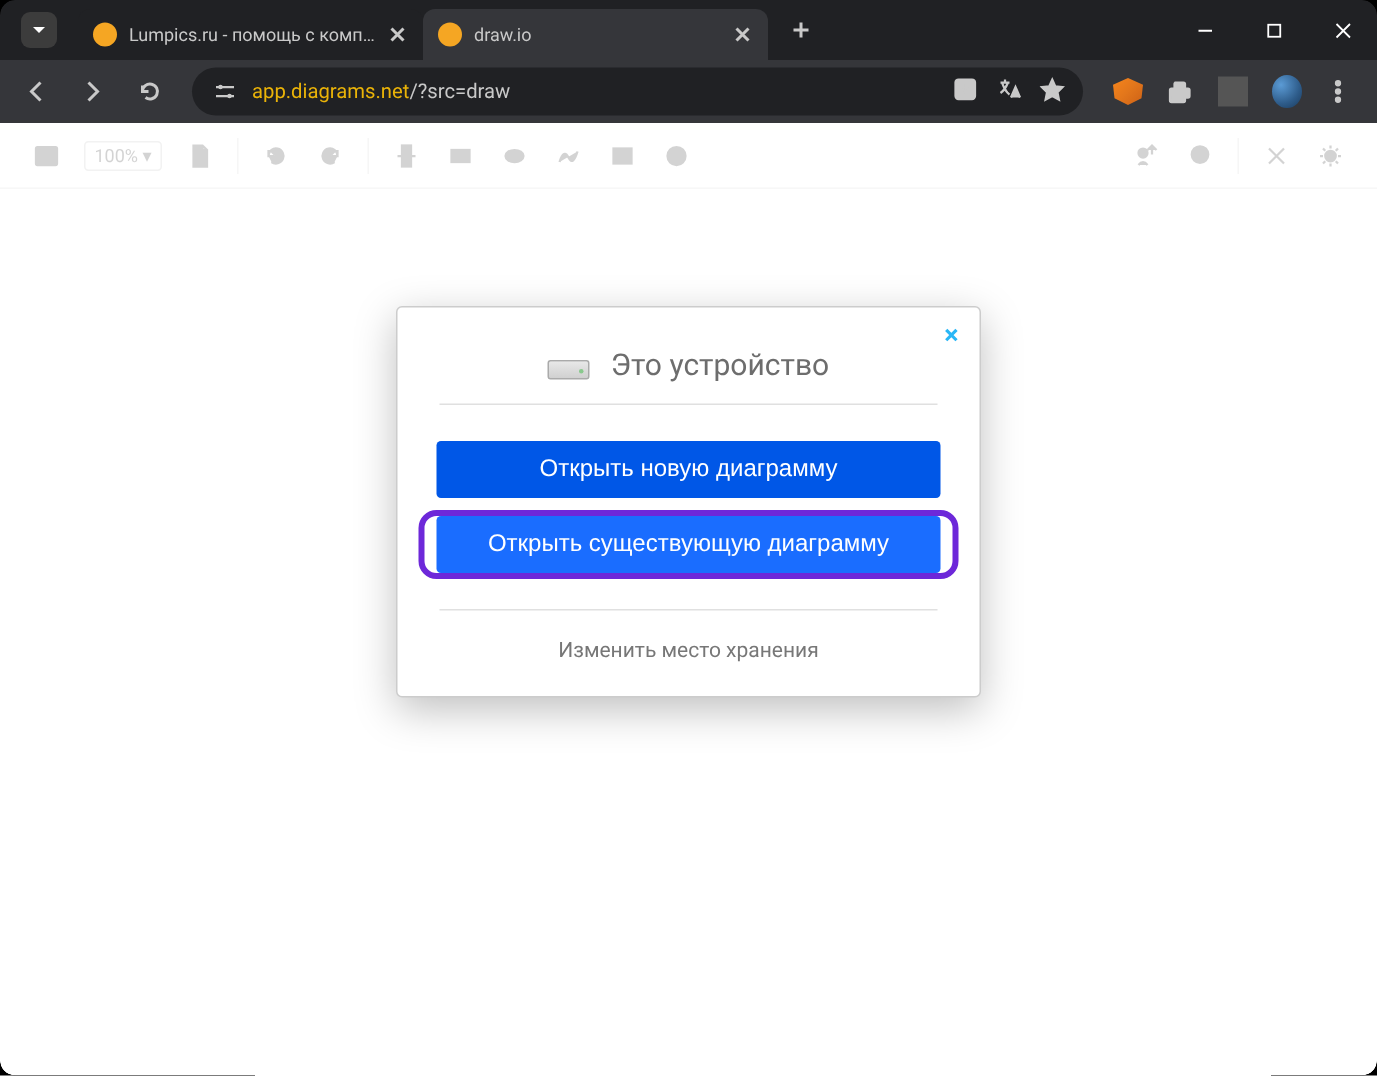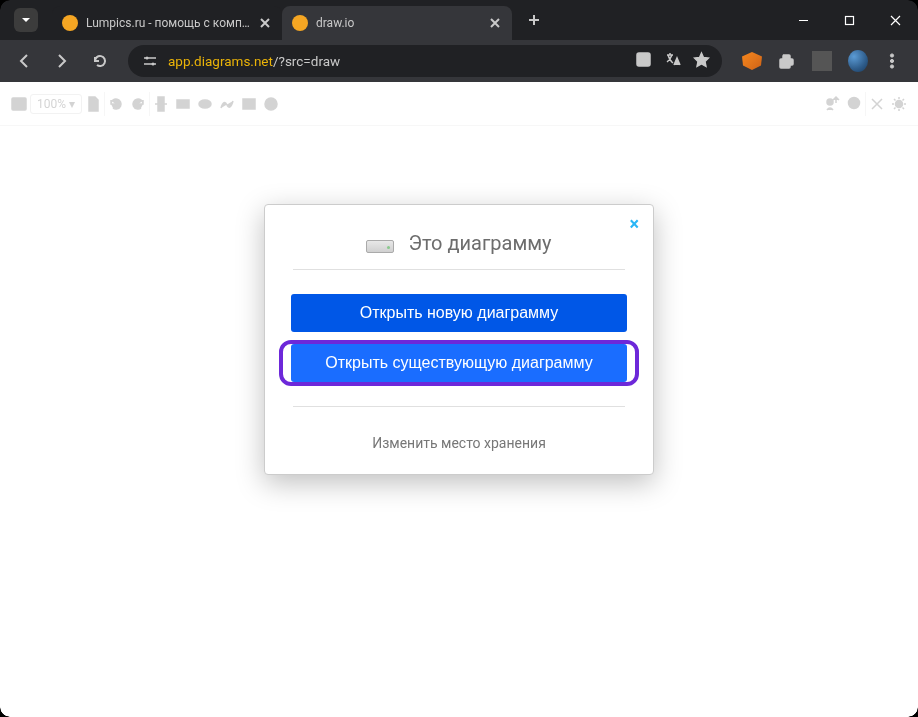--- a/index.html
+++ b/index.html
@@ -172,21 +172,22 @@
       border-bottom-left-radius: 10px;
       border-bottom-right-radius: 10px;
       overflow: hidden;
     }
     .app-toolbar {
       height: 44px;
       background: #fff;
       border-bottom: 1px solid #e0e0e0;
       display: flex;
       align-items: center;
-      padding: 0 8px;
+      padding: 0 20px;
+      gap: 14px;
       opacity: 0.25;
       pointer-events: none;
     }
     .app-toolbar .tb-sep { width: 1px; height: 24px; background: #ddd; }
     .app-toolbar .zoom {
       border: 1px solid #ccc;
       border-radius: 3px;
       padding: 2px 6px;
       font-size: 12px;
       color: #555;
@@ -264,21 +265,21 @@
     .m-btn.primary { background: #0057e7; }
     .highlight-wrap {
       border: 4px solid #6d28d9;
       border-radius: 12px;
       padding: 0 8px;
       margin: -6px -8px;
     }
     .highlight-wrap .m-btn { width: 336px; background: #1a6dff; }
     .modal-footer {
       text-align: center;
-      padding-top: 26px;
+      padding-top: 16px;
       margin-top: 26px;
       border-top: 1px solid #e0e0e0;
     }
     .modal-footer a { color: #777; font-size: 14px; text-decoration: none; }
   </style>
 </head>
 <body>
 
 <div class="browser-window">
 
@@ -487,21 +488,21 @@
 
     <div class="canvas-area">
       <div class="modal-backdrop">
         <div class="modal">
           <div class="modal-close-x">×</div>
           <div class="modal-header">
             <div class="hdd-icon">
               <div class="body"></div>
                 <div class="led"></div>
             </div>
-            <div class="modal-title">Это диаграмму</div>
+            <div class="modal-title">Это устройство</div>
           </div>
           <div class="modal-buttons">
             <button class="m-btn primary">Открыть новую диаграмму</button>
             <div class="highlight-wrap">
               <button class="m-btn">Открыть существующую диаграмму</button>
             </div>
           </div>
           <div class="modal-footer">
             <a href="#">Изменить место хранения</a>
           </div>

